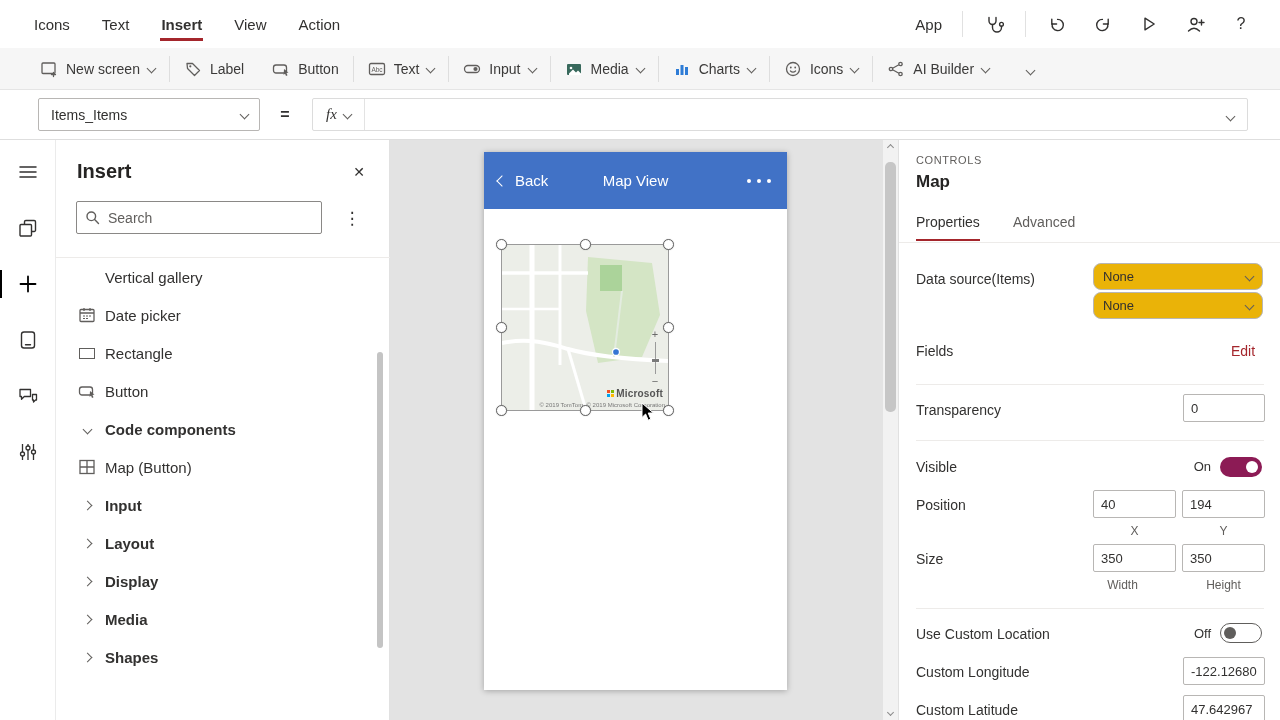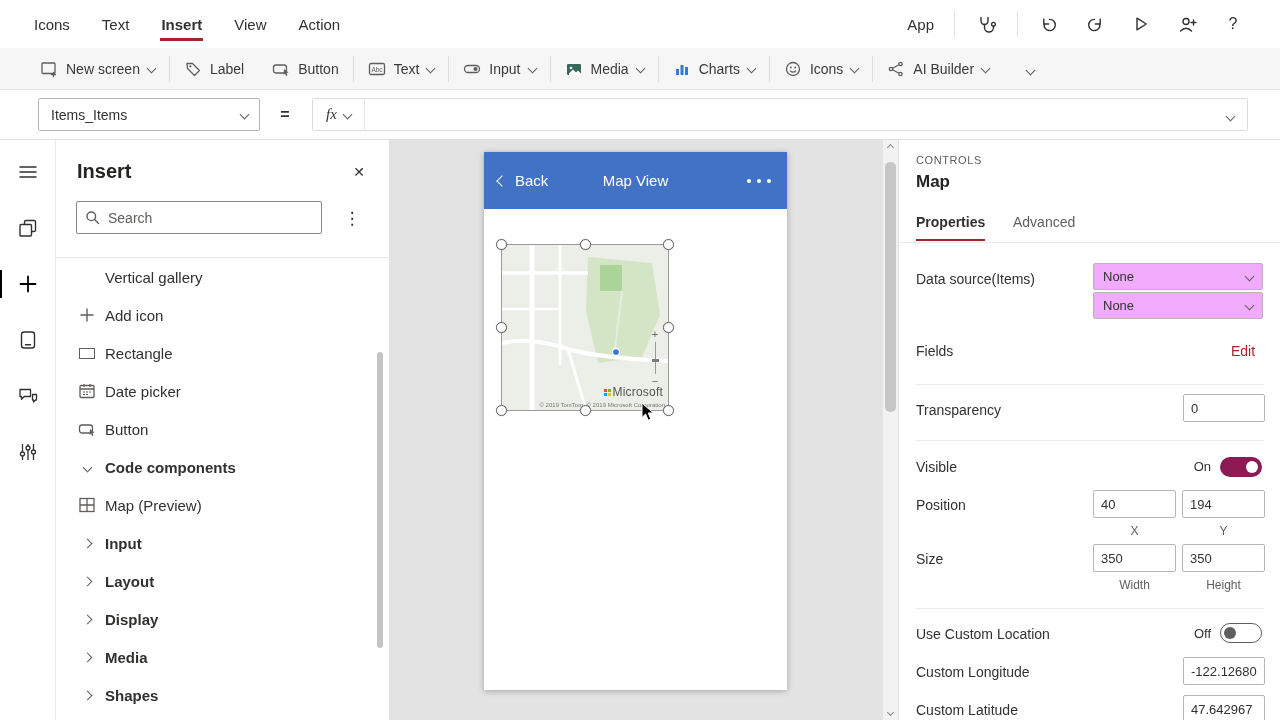--- a/index.html
+++ b/index.html
@@ -11,21 +11,21 @@
   .chev.up{transform:rotate(225deg)}
   .chev.left{transform:rotate(135deg)}
   .chev.right{transform:rotate(-45deg)}
 
   
   #menubar{position:absolute;left:0;top:0;width:1280px;height:48px;background:#fff;display:flex;align-items:center}
   #menu-left{display:flex;align-items:center;padding-left:18px;height:48px}
   .menu-item{position:relative;height:48px;display:flex;align-items:center;padding:0 16px;font-size:15px;cursor:pointer}
   .menu-item.active{font-weight:700}
   .menu-item.active::after{content:"";position:absolute;left:15px;right:15px;bottom:7px;height:3px;background:var(--accent)}
-  #menu-right{margin-left:auto;display:flex;align-items:center;gap:16px;padding-right:32px}
+  #menu-right{margin-left:auto;display:flex;align-items:center;gap:16px;padding-right:24px}
   .mr-btn{width:30px;height:30px;display:flex;align-items:center;justify-content:center;cursor:pointer;color:#323130}
   .vsep{width:1px;height:26px;background:#e1e1e1}
   #app-label{font-size:15px;margin-right:4px}
   #help-btn{font-size:16px}
 
   
   #ribbon{position:absolute;left:0;top:48px;width:1280px;height:42px;background:#f6f6f6;border-bottom:1px solid #e5e5e5;display:flex;align-items:center;padding-left:26px}
   .ribbon-item{display:flex;align-items:center;gap:8px;height:42px;padding:0 14px;font-size:14px;color:#3b3a39;cursor:pointer;white-space:nowrap}
   .rsep{width:1px;height:26px;background:#dedede}
   #ribbon-overflow{margin-left:16px;cursor:pointer;padding:8px}
@@ -76,40 +76,40 @@
   #header-dots i{width:4px;height:4px;border-radius:50%;background:#fff}
 
   #map-control{position:absolute;left:112px;top:105px;width:166px;height:165px;outline:1px solid #9a9a9a;background:#e9ebe5;cursor:move}
   .handle{position:absolute;width:11px;height:11px;border-radius:50%;background:#fff;border:1.5px solid #666;box-shadow:0 0 1px rgba(0,0,0,.35);z-index:5}
   #map-zoom{position:absolute;right:5px;top:84px;width:16px;display:flex;flex-direction:column;align-items:center;color:#6a6a6a;font-size:11px;line-height:1;z-index:3}
   .zoom-track{width:1px;height:32px;background:#9a9a9a;margin:2px 0;position:relative}
   .zoom-knob{position:absolute;left:-3px;top:17px;width:7px;height:3px;background:#7a7a7a}
   #map-logo{position:absolute;right:5px;bottom:11px;display:flex;align-items:center;gap:2px;z-index:3}
   #map-logo .flag{display:grid;grid-template-columns:3px 3px;grid-template-rows:3px 3px;gap:1px}
   #map-logo .flag i{display:block}
-  #map-logo .txt{font-size:12px;color:#555;font-weight:400;letter-spacing:.2px}
+  #map-logo .txt{font-size:10px;color:#555;font-weight:700;letter-spacing:.2px}
   #map-attr{position:absolute;right:3px;bottom:2px;font-size:6px;color:#777;white-space:nowrap;z-index:3}
   #pointer-cursor{position:absolute;left:251px;top:262px;z-index:60}
 
   #canvas-scroll{position:absolute;right:0;top:0;width:15px;height:580px;background:#f2f2f2}
   .sb-arrow{position:absolute;left:0;width:15px;height:15px;display:flex;align-items:center;justify-content:center;cursor:pointer}
   .sb-arrow .chev{width:5px;height:5px;border-color:#8a8a8a}
   #sb-thumb{position:absolute;left:2px;top:22px;width:11px;height:250px;border-radius:5px;background:#c6c6c6;cursor:pointer}
 
   
   #propspanel{position:absolute;left:898px;top:140px;width:382px;height:580px;background:#fff;border-left:1px solid #e1e1e1}
   .pp-label{position:absolute;left:17px;font-size:14px;color:#323130}
   .pp-caption{position:absolute;font-size:12px;color:#605e5c;text-align:center}
   .pp-divider{position:absolute;left:17px;right:16px;height:1px;background:#edebe9}
   .pp-input{position:absolute;height:28px;border:1px solid #b8b6b4;border-radius:2px;font-size:13px;padding:0 7px;font-family:inherit;color:#323130;outline:none;background:#fff}
-  .pp-dd{position:absolute;left:194px;width:170px;height:27px;border:1px solid #b8b6b4;border-radius:2px;display:flex;align-items:center;justify-content:space-between;padding:0 9px;font-size:13px;cursor:pointer;background:#f0abfc}
+  .pp-dd{position:absolute;left:194px;width:170px;height:27px;border:1px solid #b8b6b4;border-radius:8px;display:flex;align-items:center;justify-content:space-between;padding:0 9px;font-size:13px;cursor:pointer;background:#eab308}
   #pp-category{position:absolute;left:17px;top:14px;font-size:11px;letter-spacing:.6px;color:#605e5c}
   #pp-name{position:absolute;left:17px;top:32px;font-size:17px;font-weight:600;color:#252423}
   .pp-tab{position:absolute;top:74px;height:28px;display:flex;align-items:flex-start;font-size:14px;cursor:pointer}
-  .pp-tab.active{font-weight:700;border-bottom:2px solid var(--accent);height:27px}
+  .pp-tab.active{font-weight:400;border-bottom:2px solid var(--accent);height:27px}
   .pp-tab.inactive{color:#605e5c}
   #pp-tabline{position:absolute;left:0;right:0;top:102px;height:1px;background:#edebe9}
   #pp-edit{position:absolute;left:332px;top:203px;font-size:14px;color:var(--accent);cursor:pointer}
   .toggle{position:absolute;width:42px;height:20px;border-radius:10px;cursor:pointer}
   .toggle.on{background:var(--toggle-on)}
   .toggle.on .knob{position:absolute;right:4px;top:4px;width:12px;height:12px;border-radius:50%;background:#fff}
   .toggle.off{background:#fff;border:1px solid #605e5c}
   .toggle.off .knob{position:absolute;left:3px;top:3px;width:12px;height:12px;border-radius:50%;background:#605e5c}
   .state-text{position:absolute;font-size:13px;color:#323130;width:38px;text-align:right}
 </style>
@@ -344,64 +344,56 @@
           <i style="background:#69b244"></i>
           <i style="background:#2f9bd8"></i>
           <i style="background:#f2b202"></i>
           <i style="background:#12a88f"></i>
         </span>
       <span>Vertical gallery</span>
     </div>
     <div class="ins-row">
       <span class="ins-icon">
           <svg width="18" height="18" viewBox="0 0 18 18">
-            <path d="M9 3 v12 M3 9 h12" stroke="#605e5c" stroke-width="1.4" stroke-linecap="round"></path>
-          </svg>
-        </span>
-      <span>Add icon</span>
-    </div>
-    <div class="ins-row">
-      <span class="ins-icon">
-          <span class="rect-glyph"></span>
-        </span>
-      <span>Rectangle</span>
-    </div>
-    <div class="ins-row">
-      <span class="ins-icon">
-          <svg width="18" height="18" viewBox="0 0 18 18">
             <rect x="2" y="3.5" width="14" height="12" rx="1" fill="none" stroke="#605e5c" stroke-width="1.3"></rect>
             <path d="M2 7 H16 M6 2 v3 M12 2 v3" stroke="#605e5c" stroke-width="1.3"></path>
             <path d="M5 10 h2 M8 10 h2 M11 10 h2 M5 12.5 h2 M8 12.5 h2" stroke="#605e5c" stroke-width="1"></path>
           </svg>
         </span>
       <span>Date picker</span>
     </div>
     <div class="ins-row">
       <span class="ins-icon">
+          <span class="rect-glyph"></span>
+        </span>
+      <span>Rectangle</span>
+    </div>
+    <div class="ins-row">
+      <span class="ins-icon">
           <svg width="18" height="18" viewBox="0 0 18 18">
             <rect x="1.5" y="5" width="13" height="8" rx="2.5" fill="none" stroke="#605e5c" stroke-width="1.3"></rect>
             <path d="M12 9 l4.5 3.5 -2 .4 1 2.3 -1.5 .7 -1 -2.3 -1.4 1.4 z" fill="#605e5c"></path>
           </svg>
         </span>
       <span>Button</span>
     </div>
     <div class="ins-row header">
       <span class="ins-icon">
           <span class="chev"></span>
         </span>
       <span>Code components</span>
     </div>
     <div class="ins-row">
       <span class="ins-icon">
           <svg width="18" height="18" viewBox="0 0 18 18">
             <rect x="2" y="2.5" width="14" height="13" fill="none" stroke="#605e5c" stroke-width="1.3"></rect>
             <path d="M9 2.5 v13 M2 9 h14" stroke="#605e5c" stroke-width="1.3"></path>
           </svg>
         </span>
-      <span>Map (Preview)</span>
+      <span>Map (Button)</span>
     </div>
     <div class="ins-row header">
       <span class="ins-icon">
           <span class="chev right"></span>
         </span>
       <span>Input</span>
     </div>
     <div class="ins-row header">
       <span class="ins-icon">
           <span class="chev right"></span>
@@ -541,21 +533,21 @@
 
   <div class="pp-label" style="top:357px">Position</div>
   <input class="pp-input" style="left: 194px; top: 350px; width: 83px;" value="40">
   <input class="pp-input" style="left: 283px; top: 350px; width: 83px;" value="194">
   <span class="pp-caption" style="left:194px;top:384px;width:83px">X</span>
   <span class="pp-caption" style="left:283px;top:384px;width:83px">Y</span>
 
   <div class="pp-label" style="top:411px">Size</div>
   <input class="pp-input" style="left: 194px; top: 404px; width: 83px;" value="350">
   <input class="pp-input" style="left: 283px; top: 404px; width: 83px;" value="350">
-  <span class="pp-caption" style="left:194px;top:438px;width:83px">Width</span>
+  <span class="pp-caption" style="left:182px;top:438px;width:83px">Width</span>
   <span class="pp-caption" style="left:283px;top:438px;width:83px">Height</span>
 
   <div class="pp-divider" style="top:468px"></div>
 
   <div class="pp-label" style="top:486px">Use Custom Location</div>
   <span class="state-text" style="left:274px;top:486px">Off</span>
   <div class="toggle off" style="left:321px;top:483px">
       <div class="knob"></div>
     </div>
 

